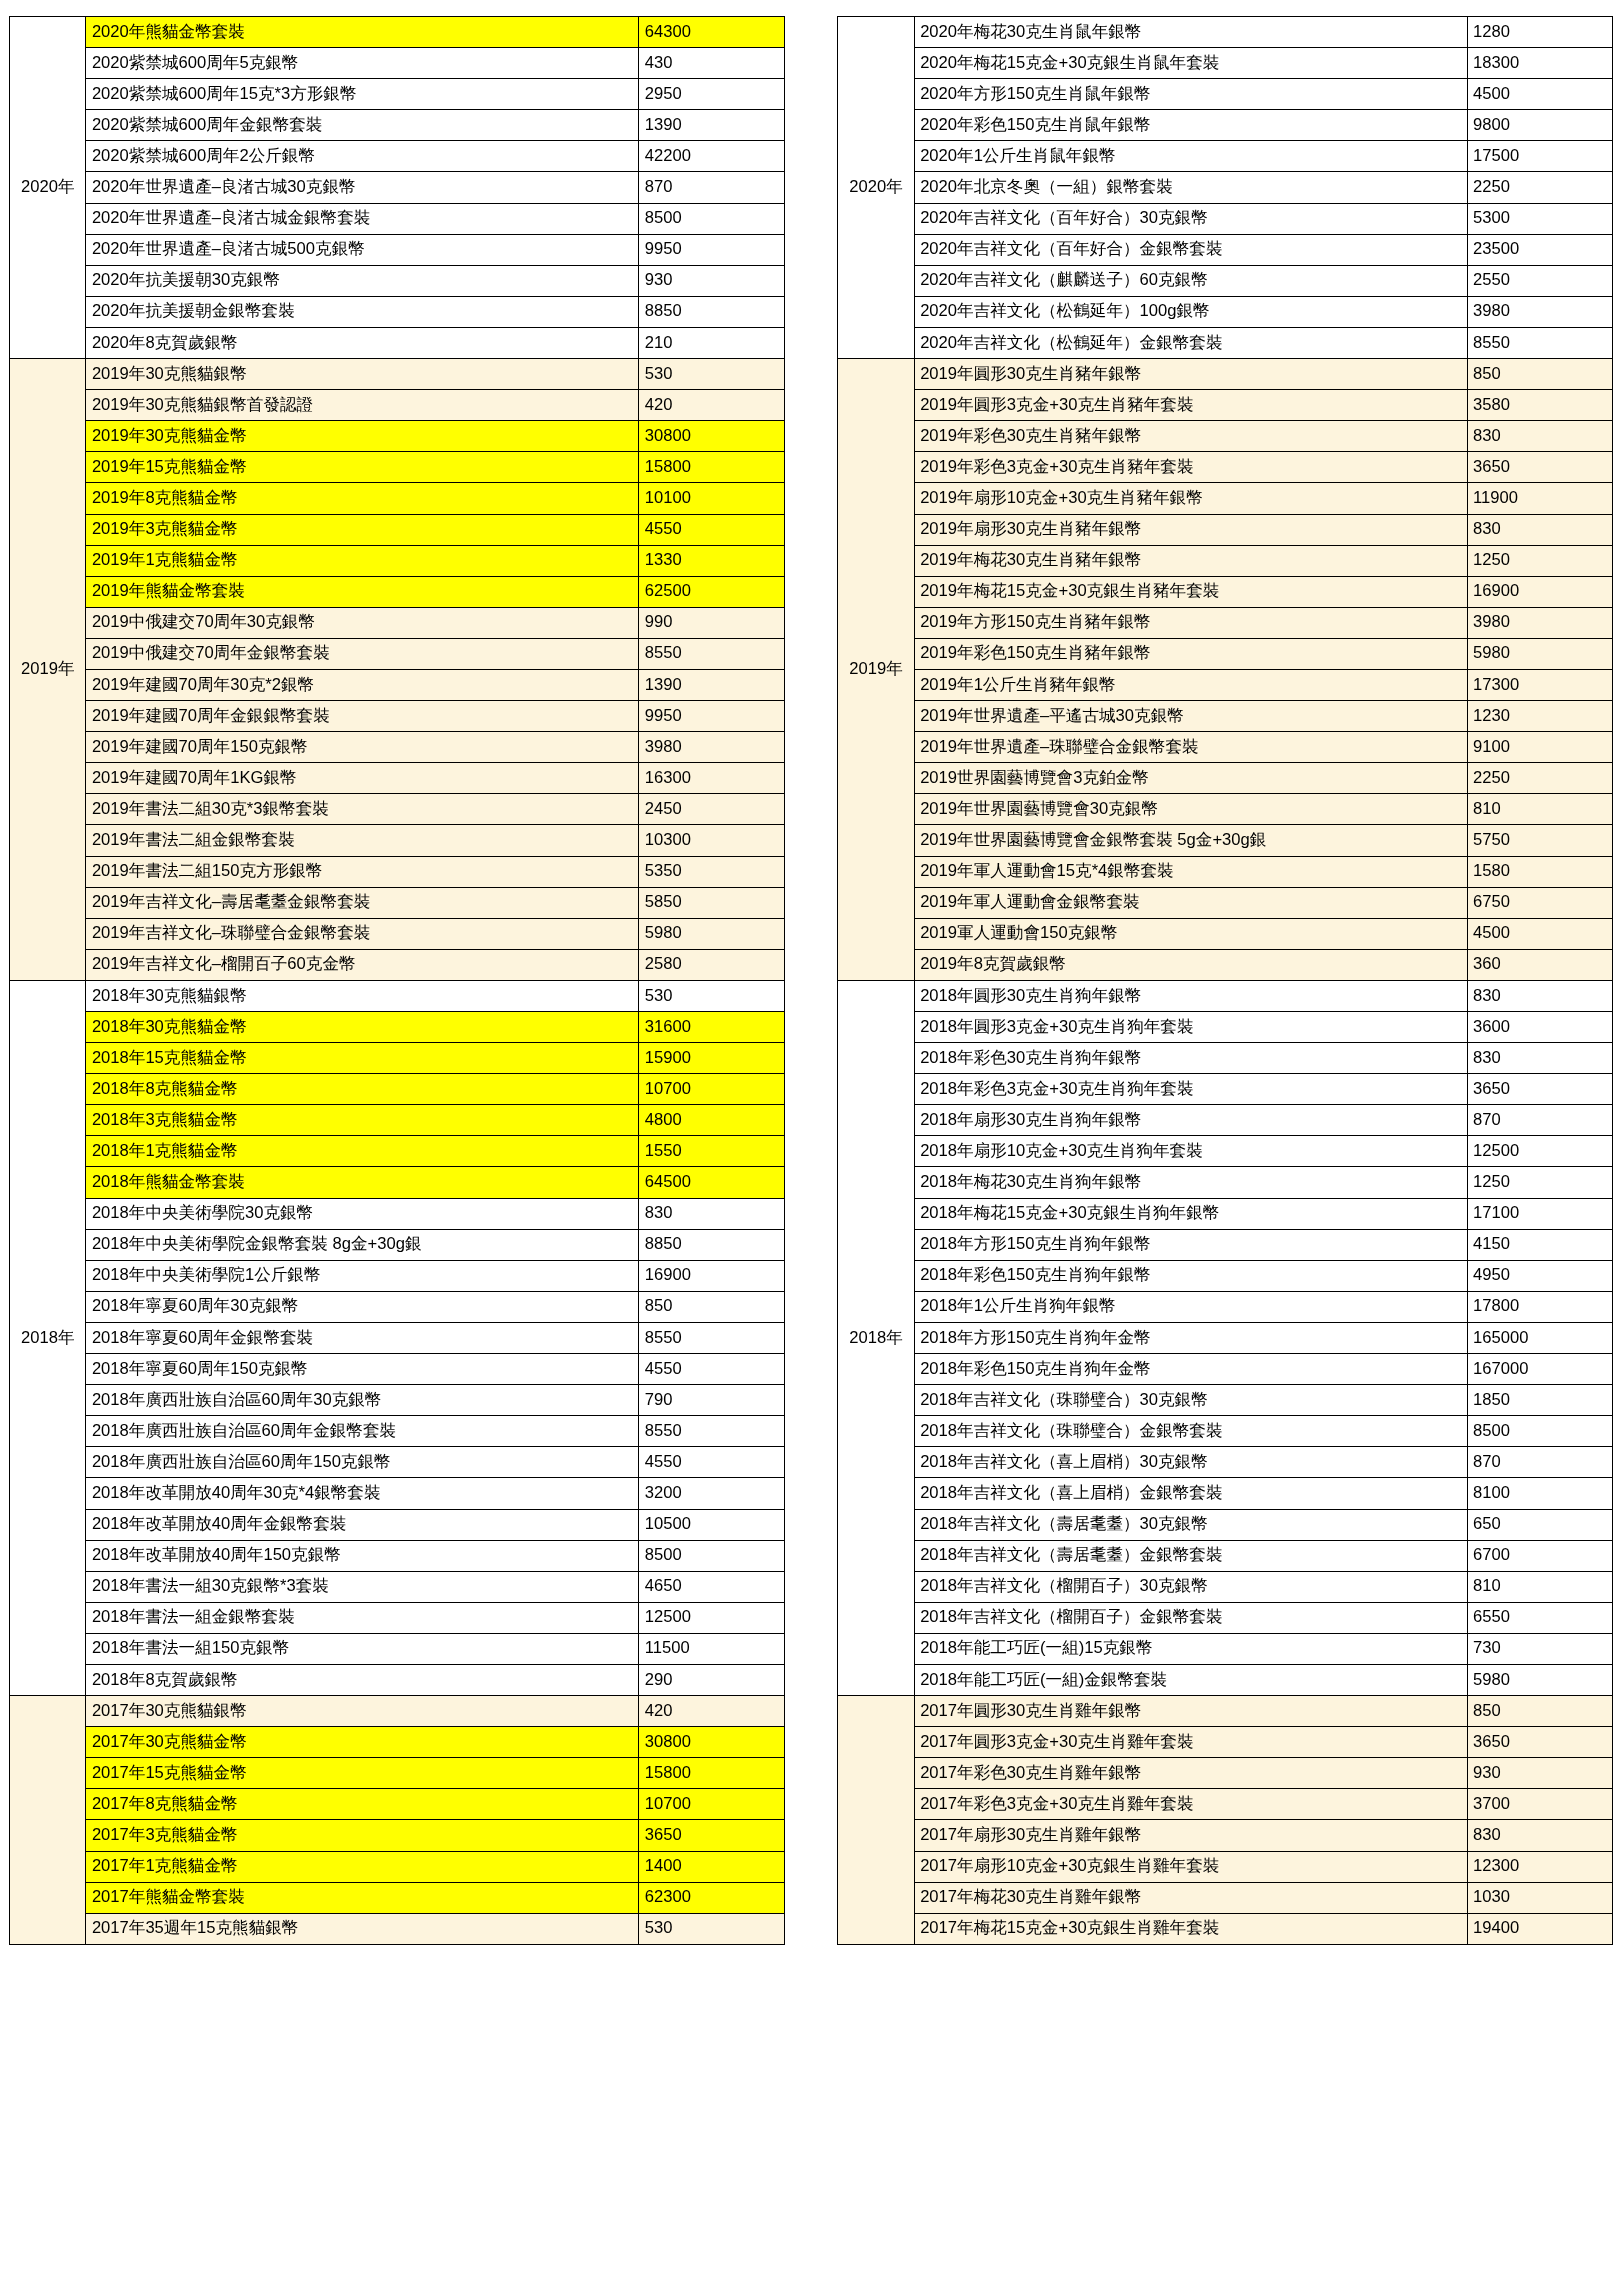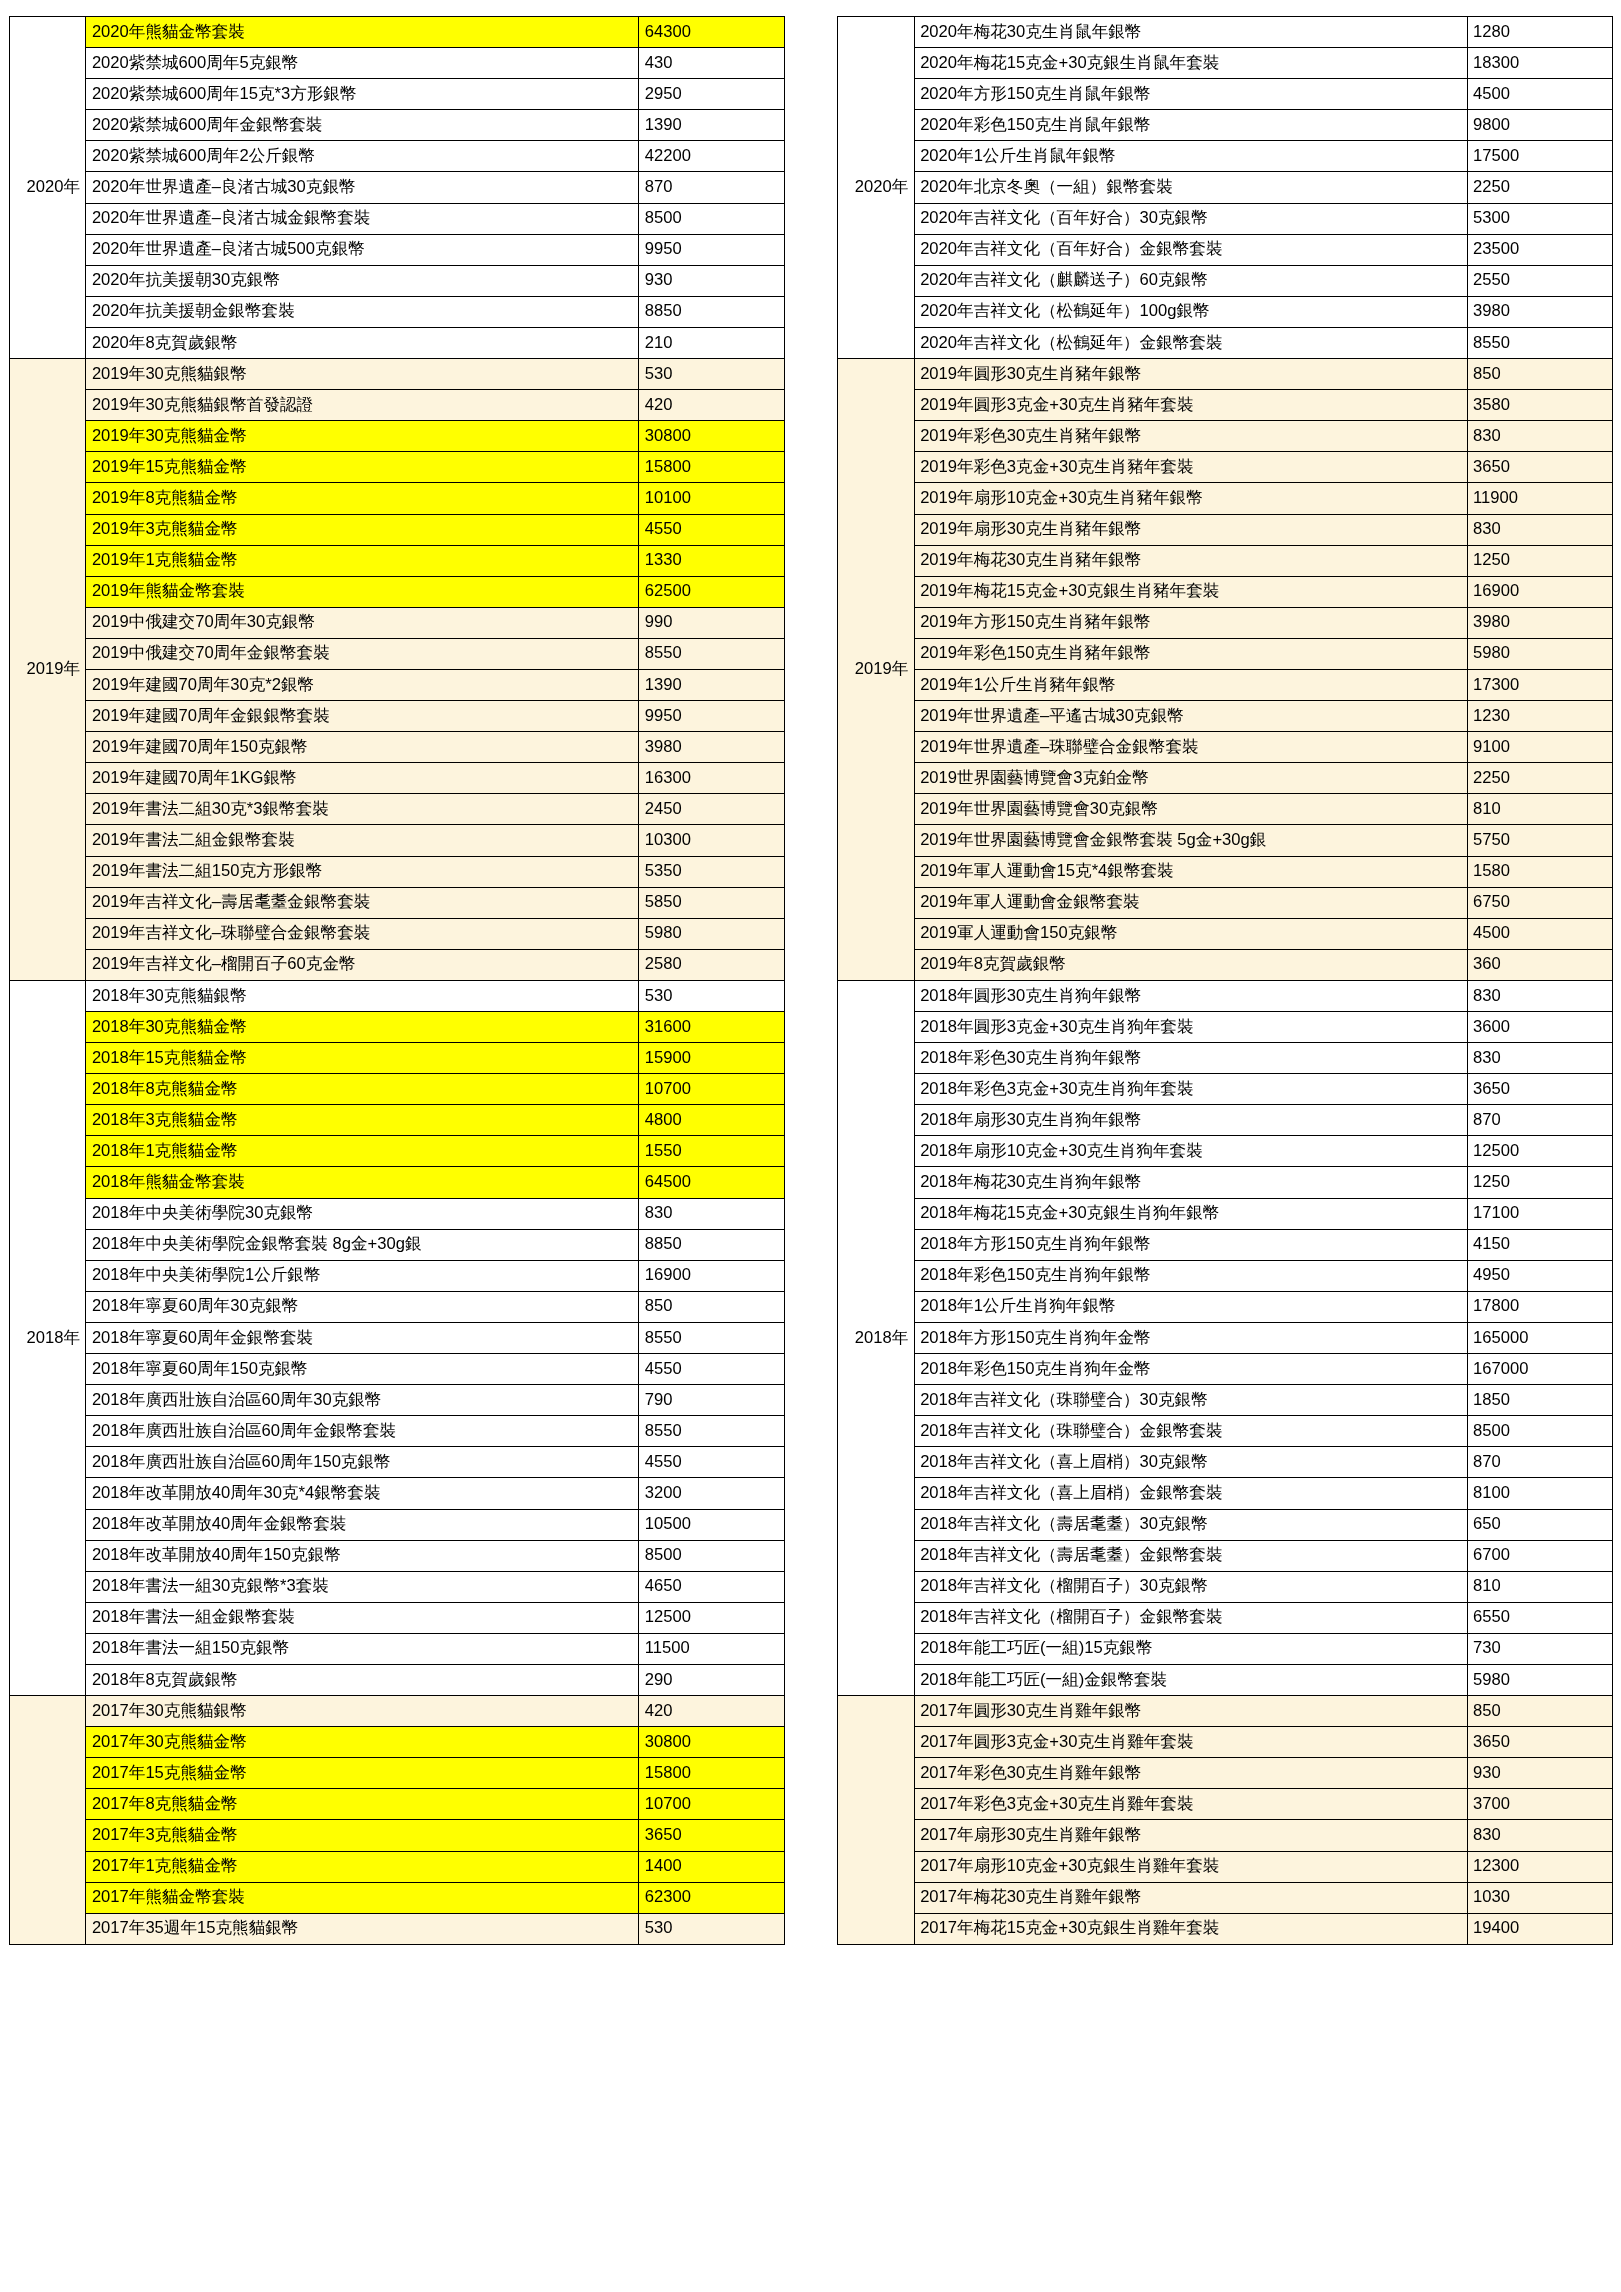--- a/index.html
+++ b/index.html
@@ -27,21 +27,21 @@
     border: 0.9px solid #000000;
     padding: 3.6px 5.4px 4.5px 5.4px;
     height: 24px;
     box-sizing: border-box;
     vertical-align: middle;
     white-space: nowrap;
     overflow: hidden;
   }
   td.year-cell {
     width: 70px;
-    text-align: right;
+    text-align: center;
     border-left: 0.9px solid #000000;
     border-right: 0.9px solid #000000;
     font-size: 16.6px;
   }
   td.name-cell {
     width: 506px;
   }
   td.price-cell {
     width: 133px;
   }

